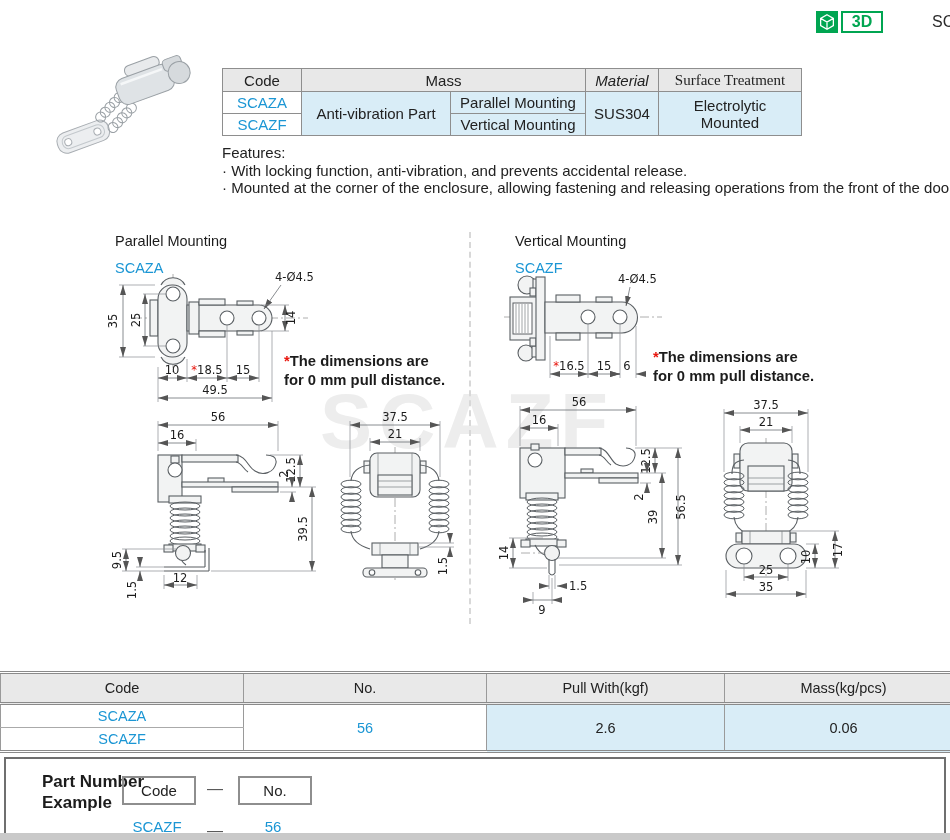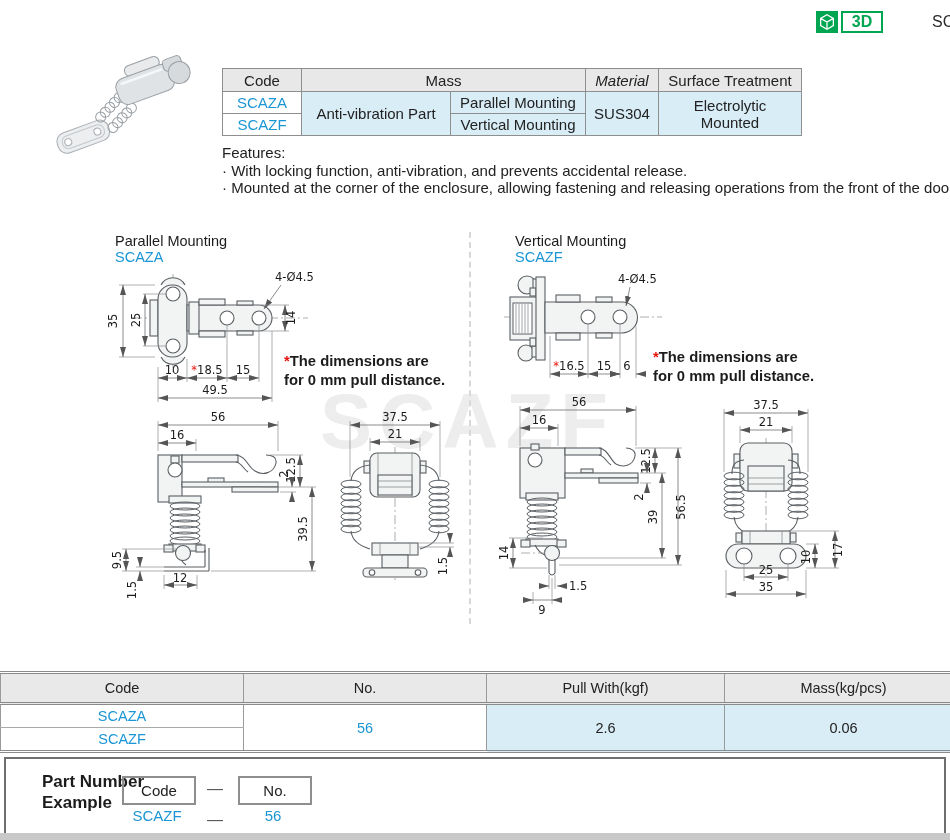--- a/index.html
+++ b/index.html
@@ -11,23 +11,23 @@
   .cube-badge{width:22px;height:22px;background:#00a551;display:flex;align-items:center;justify-content:center;}
   .box3d{width:38px;height:18px;border:2px solid #00a551;color:#00a551;font-weight:bold;font-size:16px;display:flex;align-items:center;justify-content:center;background:#fff;}
   #part-code{left:932px;top:13px;font-size:16px;color:#2b2b2b;}
 
   
   table{border-collapse:collapse;}
   .spec{left:222px;top:68px;font-size:15px;text-align:center;border:1.5px solid #6f6f6f;}
   .spec th,.spec td{border:1px solid #8e8e8e;padding:0 6px;}
   .spec th{background:#e8e8e8;font-weight:normal;height:22px;}
   .spec td{height:21px;}
-  .c-code{width:66px;}.c-type1{width:136px;}.c-type2{width:122px;}.c-mat{width:60px;font-style:italic;}.c-surf{width:130px;}
+  .c-code{width:66px;}.c-type1{width:136px;}.c-type2{width:122px;}.c-mat{width:60px;font-style:italic;}.c-surf{width:130px;font-family:Liberation Serif, serif;}
   .bluebg{background:#d9edf7;}
-  .blue{color:#1b96d4;}
+  .blue{color:#1b96d4;margin-top:11px;}
 
   
   #features{left:222px;top:144px;font-size:15px;line-height:17.5px;white-space:nowrap;}
 
   
   .sec-title{font-size:14.5px;color:#1c1c1c;}
   .sec-code{font-size:14.5px;}
   .note{font-size:14.8px;font-weight:bold;color:#1c1c1c;line-height:19px;z-index:3;}
   .redtxt{color:#e8150d;}
 

